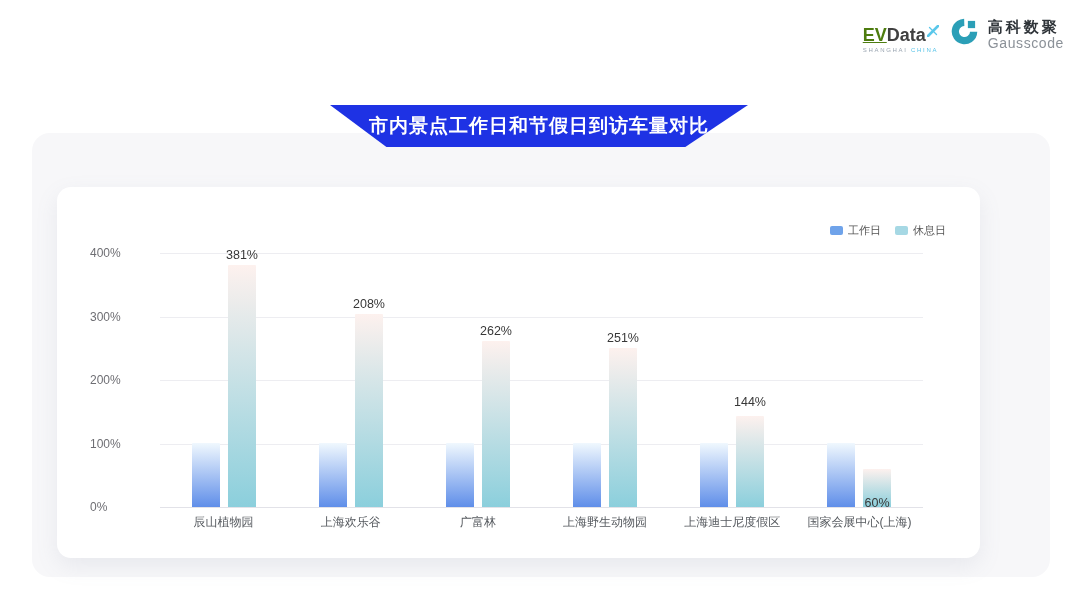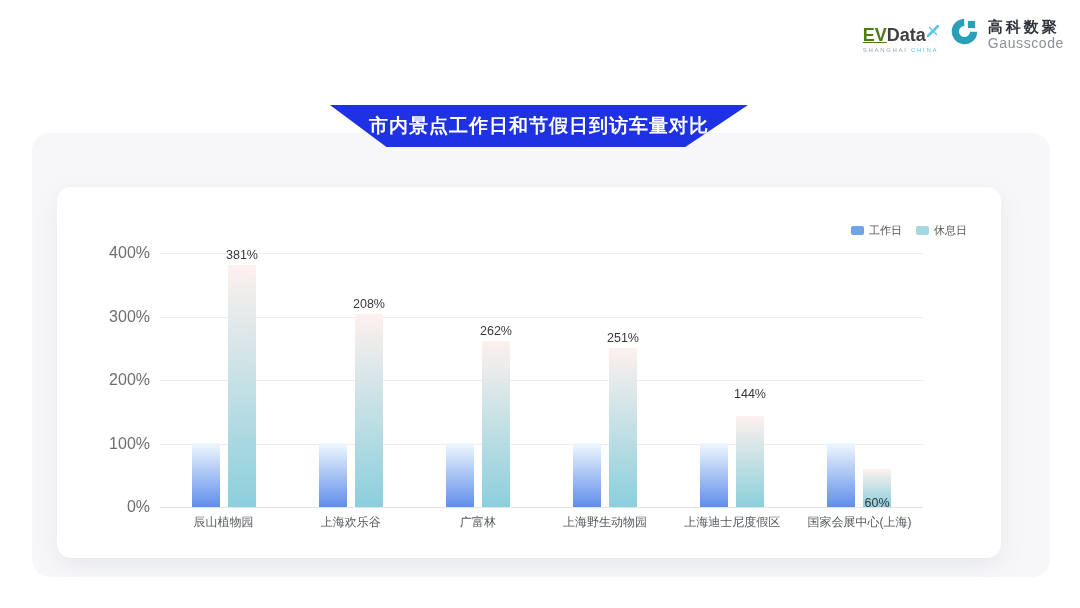--- a/index.html
+++ b/index.html
@@ -23,31 +23,31 @@
 
   
   .banner{position:absolute;left:330px;top:105px;width:418px;height:42px;
           clip-path:polygon(0 0,100% 0,85% 100%,13.5% 100%);
           display:flex;align-items:center;justify-content:center;z-index:3;}
   .banner-text{color:#ffffff;font-weight:bold;font-size:19px;letter-spacing:1px;white-space:nowrap;}
 
   
   .panel{position:absolute;left:32px;top:133px;width:1018px;height:444px;border-radius:18px;z-index:1;}
   .card{position:absolute;left:57px;top:187px;width:923px;height:371px;background:#ffffff;
-        border-radius:14px;box-shadow:0 8px 22px rgba(125,135,160,0.12);z-index:2;padding-left:21px;}
+        border-radius:14px;box-shadow:0 8px 22px rgba(125,135,160,0.12);z-index:2;}
 
   
   .legend{position:absolute;top:36px;right:34px;display:flex;gap:14px;align-items:center;}
   .legend-item{display:flex;align-items:center;gap:5px;font-size:11px;color:#555;cursor:pointer;}
   .swatch{display:inline-block;width:13px;height:9px;border-radius:2px;}
 
   
   .gridline{position:absolute;left:103px;width:763px;height:1px;background:#ededf1;}
   .gridline.zero{background:#e2e2e8;}
-  .ytick{position:absolute;left:33px;width:60px;text-align:right;font-size:16px;color:#6e6e73;line-height:14px;}
+  .ytick{position:absolute;left:33px;width:60px;font-size:12px;color:#6e6e73;line-height:14px;}
   .bar{position:absolute;width:28px;border-radius:1px 1px 0 0;}
   .vlabel{position:absolute;width:80px;text-align:center;font-size:12.5px;color:#383838;line-height:14px;}
   .xtick{position:absolute;top:327px;width:150px;text-align:center;font-size:12px;color:#55595e;white-space:nowrap;}
 </style>
 </head>
 <body>
 
 <div class="page">
 
   <div class="logos">
@@ -119,20 +119,20 @@
       <div class="bar" style="left: 389px; top: 256px; height: 64px; background: linear-gradient(rgb(240, 248, 254), rgb(95, 142, 233));"></div>
       <div class="bar" style="left: 425px; top: 154px; height: 166px; background: linear-gradient(rgb(253, 241, 238), rgb(139, 207, 220));"></div>
       <div class="vlabel" style="left: 399px; top: 137px;">262%</div>
       <div class="xtick" style="left: 473.083px;">上海野生动物园</div>
       <div class="bar" style="left: 516px; top: 256px; height: 64px; background: linear-gradient(rgb(240, 248, 254), rgb(95, 142, 233));"></div>
       <div class="bar" style="left: 552px; top: 161px; height: 159px; background: linear-gradient(rgb(253, 241, 238), rgb(139, 207, 220));"></div>
       <div class="vlabel" style="left: 526px; top: 144px;">251%</div>
       <div class="xtick" style="left: 600.25px;">上海迪士尼度假区</div>
       <div class="bar" style="left: 643px; top: 256px; height: 64px; background: linear-gradient(rgb(240, 248, 254), rgb(95, 142, 233));"></div>
       <div class="bar" style="left: 679px; top: 229px; height: 91px; background: linear-gradient(rgb(253, 241, 238), rgb(139, 207, 220));"></div>
-      <div class="vlabel" style="left: 653px; top: 200px;">144%</div>
+      <div class="vlabel" style="left: 653px; top: 208px;">144%</div>
       <div class="xtick" style="left: 727.417px;">国家会展中心(上海)</div>
       <div class="bar" style="left: 770px; top: 256px; height: 64px; background: linear-gradient(rgb(240, 248, 254), rgb(95, 142, 233));"></div>
       <div class="bar" style="left: 806px; top: 282px; height: 38px; background: linear-gradient(rgb(253, 241, 238), rgb(139, 207, 220));"></div>
       <div class="vlabel" style="left: 780px; top: 265px; margin-top: 44px;">60%</div>
     </div>
 
 </div>
 
 </body></html>

